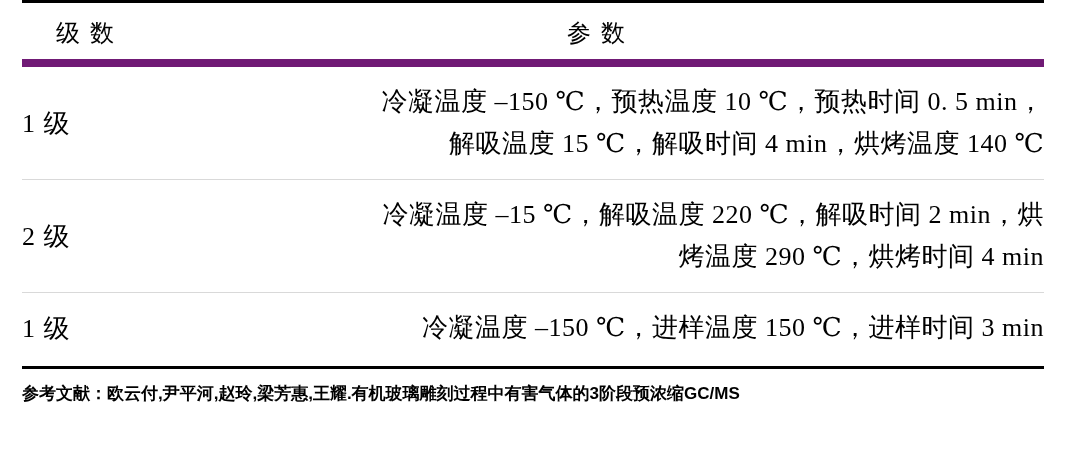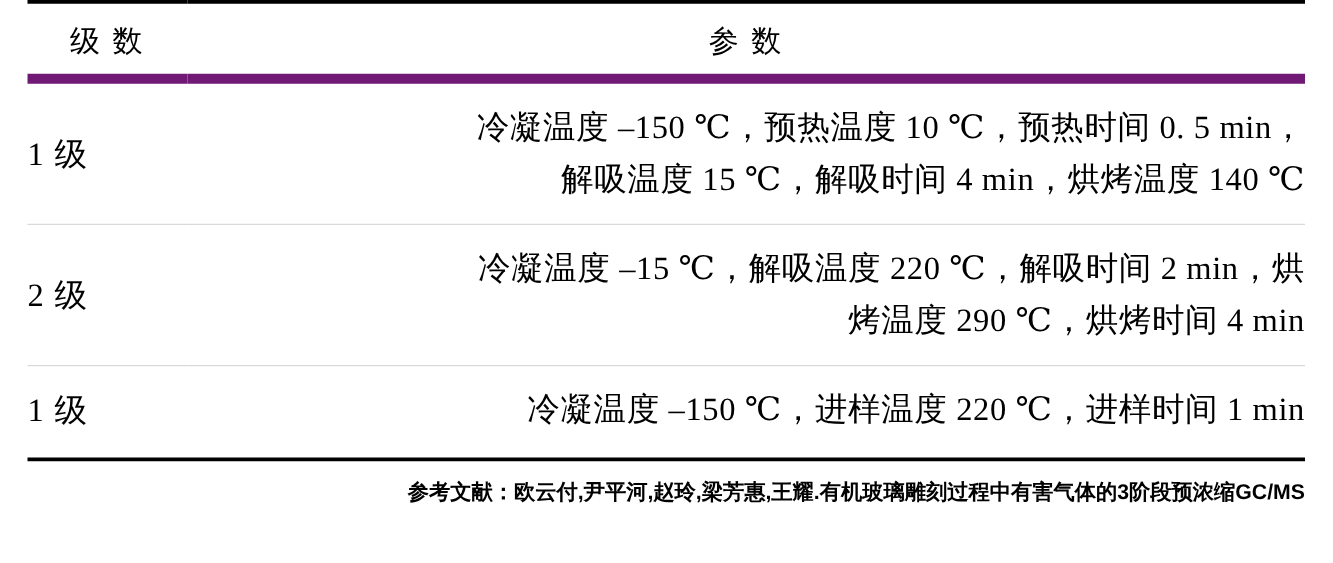--- a/index.html
+++ b/index.html
@@ -64,21 +64,20 @@
     border-top: 3px solid #000000;
     margin-top: 2px;
   }
   .reference {
     font-family: "Liberation Sans", "DejaVu Sans", sans-serif;
     font-weight: bold;
     font-size: 17px;
     line-height: 1.75;
     padding-top: 10px;
     letter-spacing: 0px;
-    text-align: right;
   }
   .paramline {
     display: block;
     text-align: right;
   }
 </style>
 </head>
 <body>
 
 <div class="page">
@@ -110,21 +109,21 @@
         <td class="level">2 级</td>
         <td class="params">
           <span class="paramline">冷凝温度 –15 ℃，解吸温度 220 ℃，解吸时间 2  min，烘</span>
           <span class="paramline">烤温度 290 ℃，烘烤时间 4  min</span>
         </td>
       </tr>
 
       <tr class="body-row">
         <td class="level">1 级</td>
         <td class="params">
-          <span class="paramline">冷凝温度 –150 ℃，进样温度 220 ℃，进样时间 1  min</span>
+          <span class="paramline">冷凝温度 –150 ℃，进样温度 150 ℃，进样时间 3  min</span>
         </td>
       </tr>
     </tbody>
   </table>
 
   <div class="bottom-rule"></div>
 
   <div class="reference">
     <div>参考文献：欧云付,尹平河,赵玲,梁芳惠,王耀.有机玻璃雕刻过程中有害气体的3阶段预浓缩GC/MS</div>
   </div>

